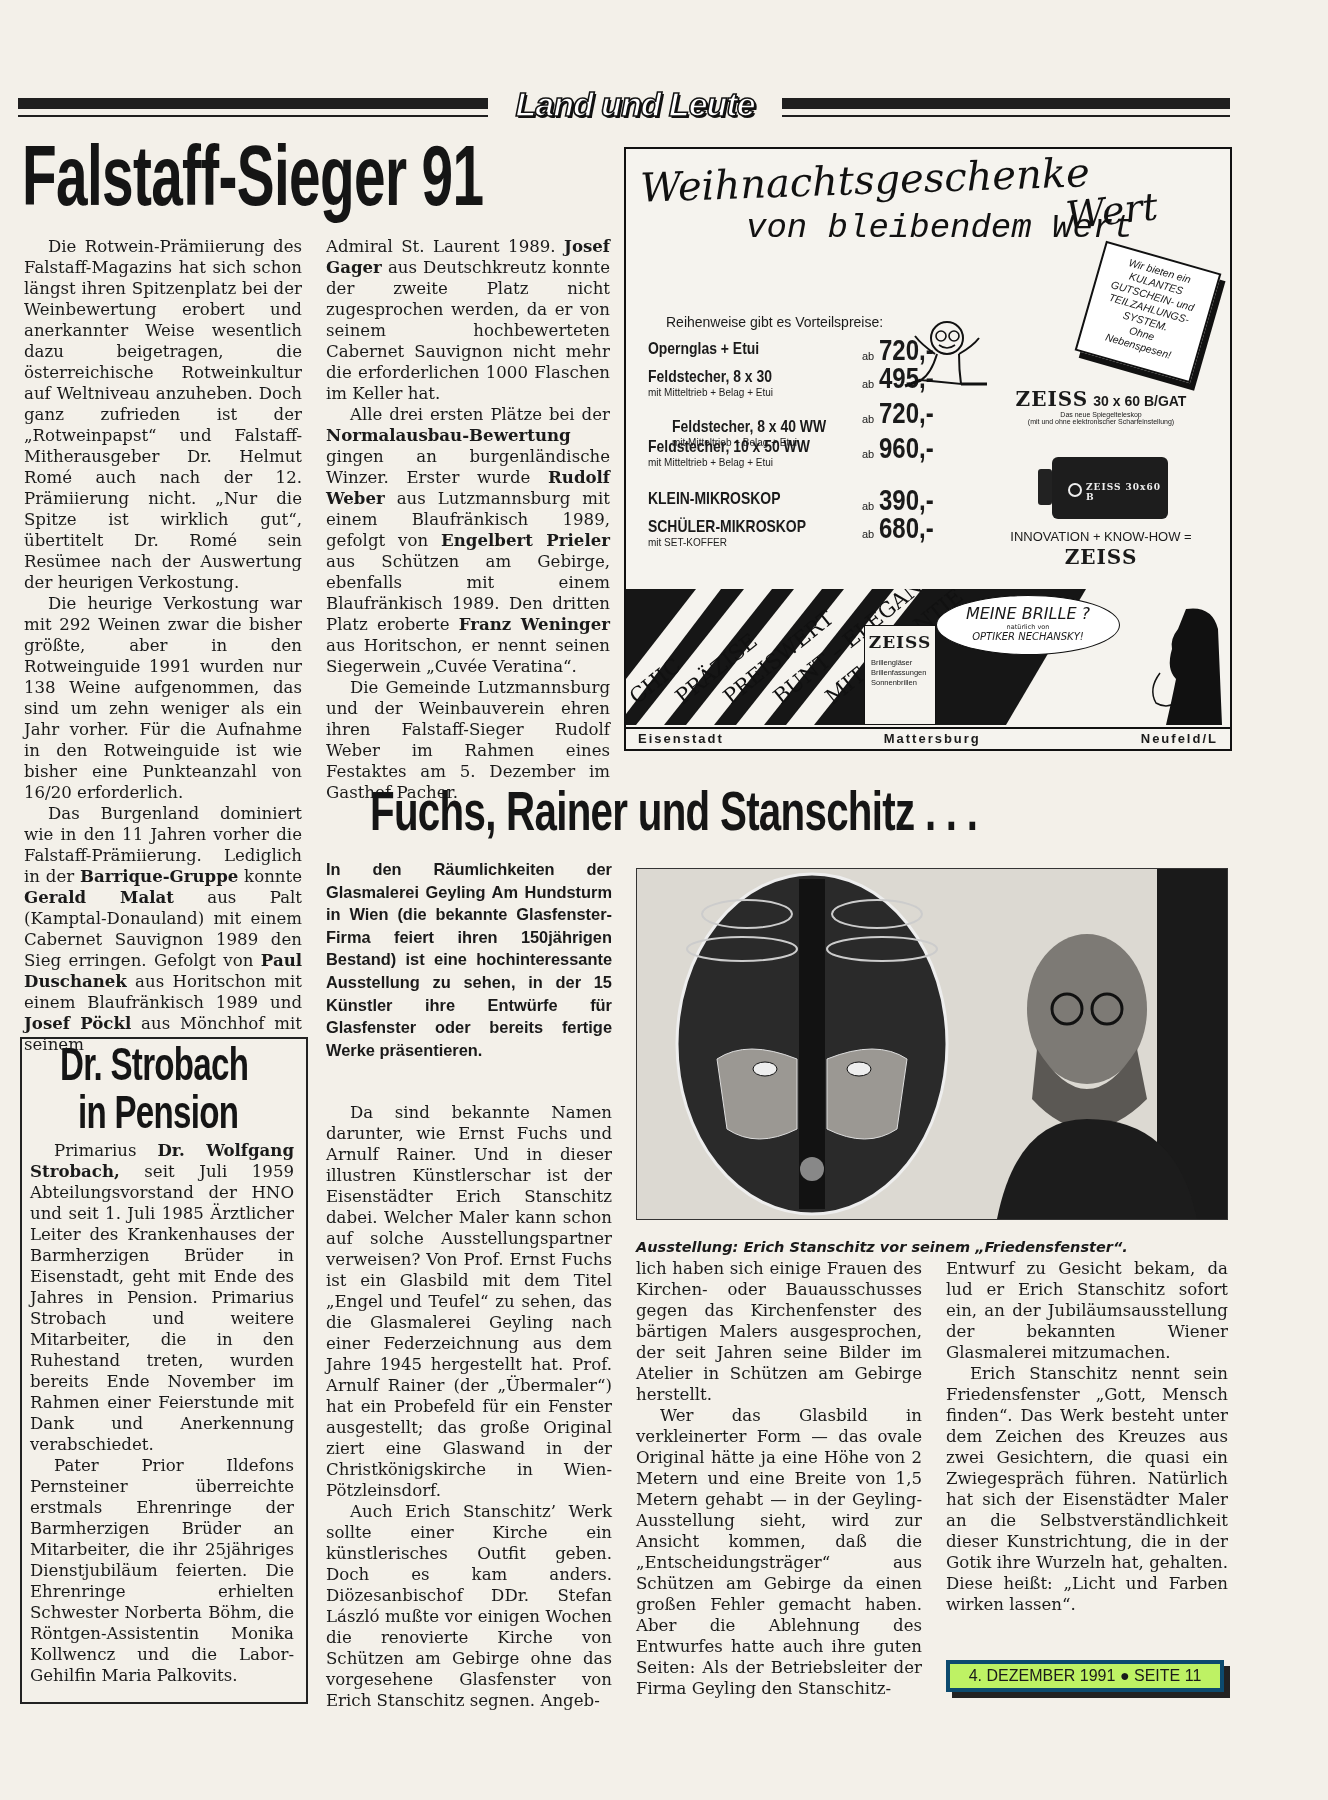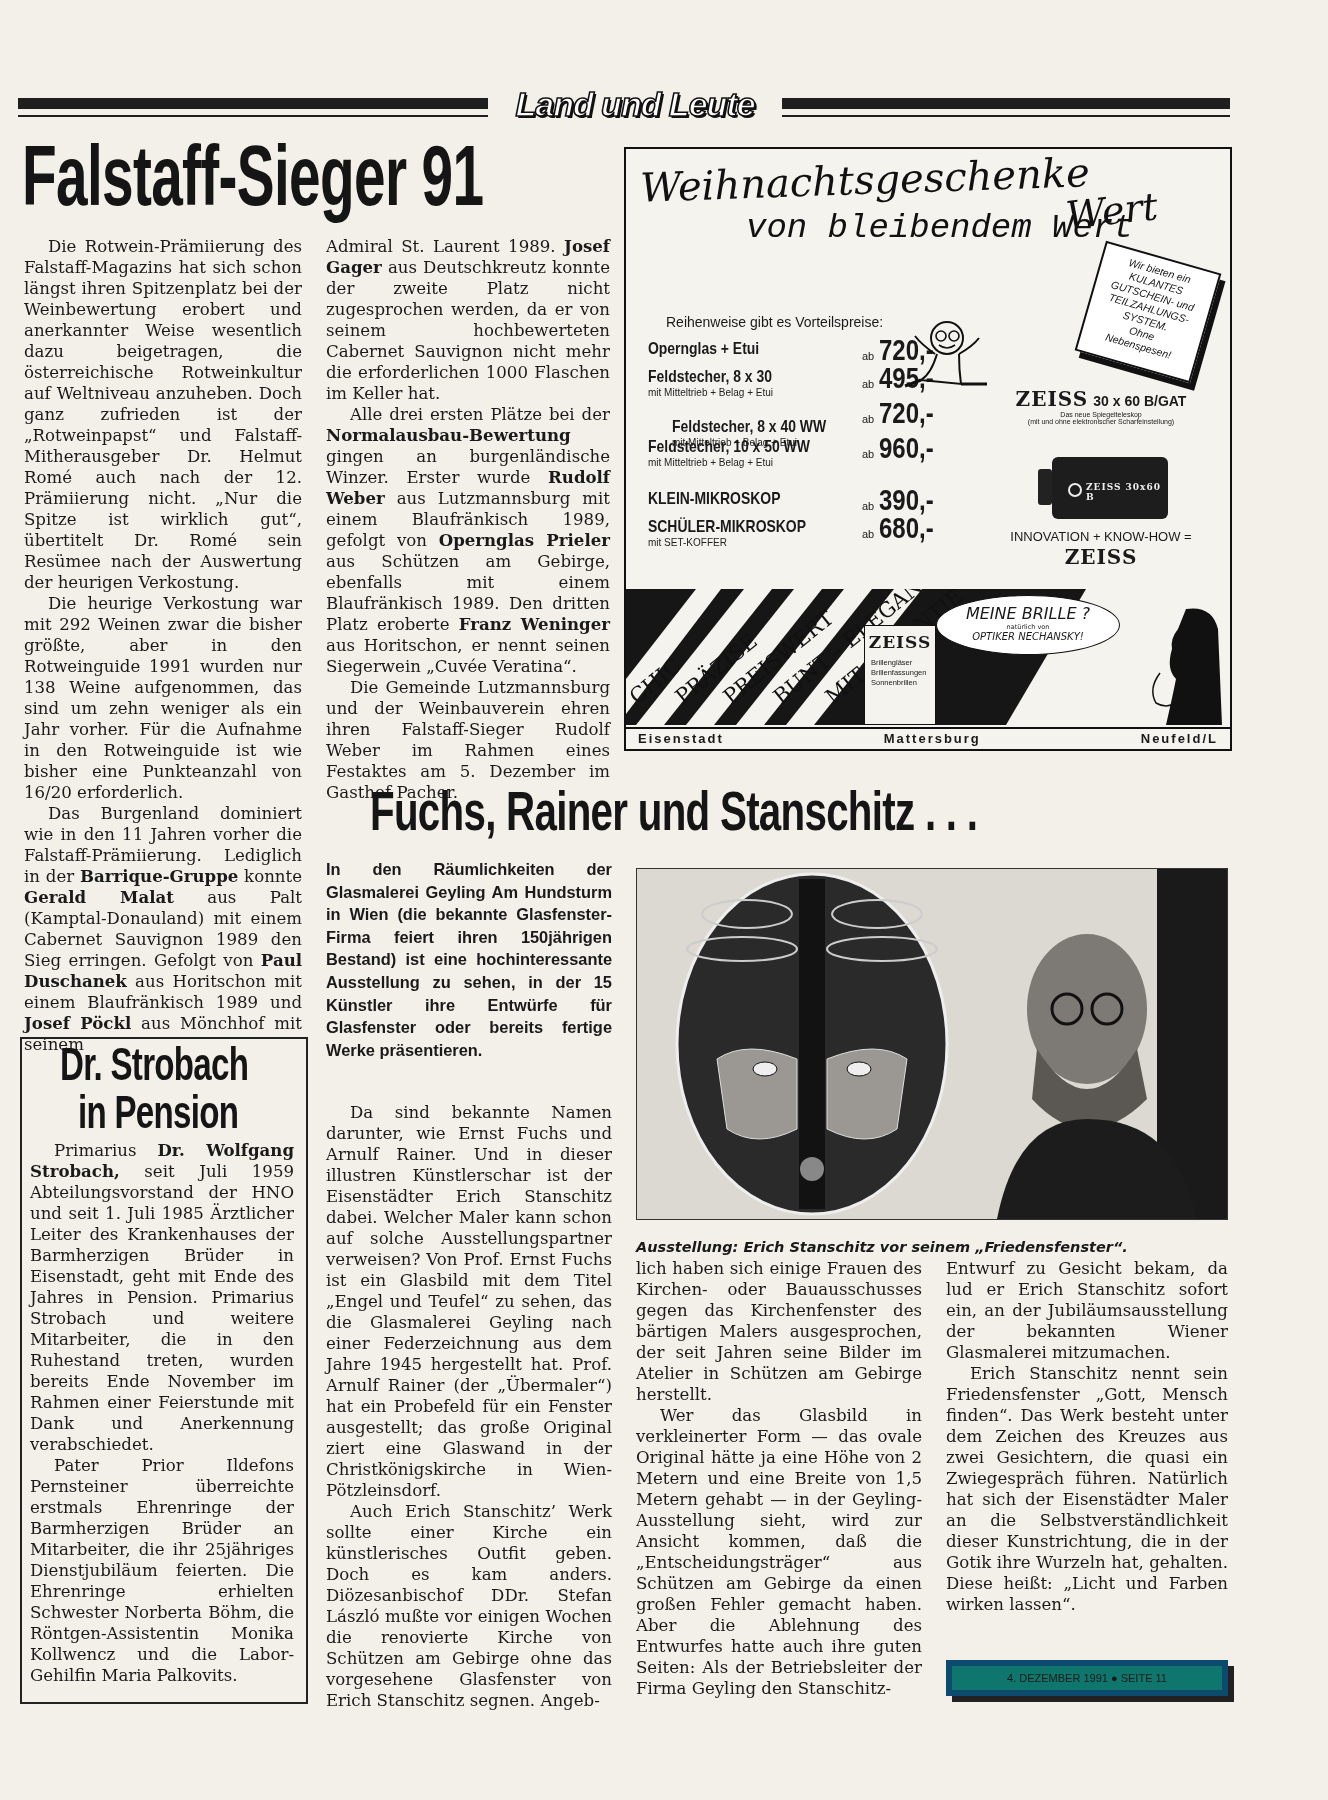--- a/index.html
+++ b/index.html
@@ -38,21 +38,21 @@
 
 <div class="abs headline" style="left:22px;top:130px;font-size:86px;line-height:90px;transform:scaleX(0.66);white-space:nowrap;">Falstaff-Sieger 91</div>
 
 <div class="abs body" style="left:24px;top:236px;width:278px;" id="a1c1">
     <p>Die Rotwein-Prämiierung des Falstaff-Magazins hat sich schon längst ihren Spitzenplatz bei der Weinbewertung erobert und anerkannter Weise wesentlich dazu beigetragen, die österreichische Rotweinkultur auf Weltniveau anzuheben. Doch ganz zufrieden ist der „Rotweinpapst“ und Falstaff-Mitherausgeber Dr. Helmut Romé auch nach der 12. Prämiierung nicht. „Nur die Spitze ist wirklich gut“, übertitelt Dr. Romé sein Resümee nach der Auswertung der heurigen Verkostung.</p>
     <p>Die heurige Verkostung war mit 292 Weinen zwar die bisher größte, aber in den Rotweinguide 1991 wurden nur 138 Weine aufgenommen, das sind um zehn weniger als ein Jahr vorher. Für die Aufnahme in den Rotweinguide ist wie bisher eine Punkteanzahl von 16/20 erforderlich.</p>
     <p>Das Burgenland dominiert wie in den 11 Jahren vorher die Falstaff-Prämiierung. Lediglich in der <b>Barrique-Gruppe</b> konnte <b>Gerald Malat</b> aus Palt (Kamptal-Donauland) mit einem Cabernet Sauvignon 1989 den Sieg erringen. Gefolgt von <b>Paul Duschanek</b> aus Horitschon mit einem Blaufränkisch 1989 und <b>Josef Pöckl</b> aus Mönchhof mit seinem</p>
   </div>
 <div class="abs body" style="left:326px;top:236px;width:284px;" id="a1c2">
     <p class="noind">Admiral St. Laurent 1989. <b>Josef Gager</b> aus Deutschkreutz konnte der zweite Platz nicht zugesprochen werden, da er von seinem hochbewerteten Cabernet Sauvignon nicht mehr die erforderlichen 1000 Flaschen im Keller hat.</p>
-    <p>Alle drei ersten Plätze bei der <b>Normalausbau-Bewertung</b> gingen an burgenländische Winzer. Erster wurde <b>Rudolf Weber</b> aus Lutzmannsburg mit einem Blaufränkisch 1989, gefolgt von <b>Opernglas Prieler</b> aus Schützen am Gebirge, ebenfalls mit einem Blaufränkisch 1989. Den dritten Platz eroberte <b>Franz Weninger</b> aus Horitschon, er nennt seinen Siegerwein „Cuvée Veratina“.</p>
+    <p>Alle drei ersten Plätze bei der <b>Normalausbau-Bewertung</b> gingen an burgenländische Winzer. Erster wurde <b>Rudolf Weber</b> aus Lutzmannsburg mit einem Blaufränkisch 1989, gefolgt von <b>Engelbert Prieler</b> aus Schützen am Gebirge, ebenfalls mit einem Blaufränkisch 1989. Den dritten Platz eroberte <b>Franz Weninger</b> aus Horitschon, er nennt seinen Siegerwein „Cuvée Veratina“.</p>
     <p>Die Gemeinde Lutzmannsburg und der Weinbauverein ehren ihren Falstaff-Sieger Rudolf Weber im Rahmen eines Festaktes am 5. Dezember im Gasthof Pacher.</p>
   </div>
 
 <div class="ad">
   <div class="abs script" style="left:14px;top:8px;font-size:40px;transform:rotate(-2deg);">Weihnachtsgeschenke</div>
   <div class="abs script" style="left:120px;top:60px;font-size:34px;font-family:Liberation Mono, monospace;">von bleibendem Wert</div>
   <div class="abs script" style="left:440px;top:40px;font-size:38px;transform:rotate(-6deg);">Wert</div>
   <div class="abs sans" style="left:40px;top:165px;font-size:14px;">Reihenweise gibt es Vorteilspreise:</div>
   <div id="price-list">
       <div class="price-row" style="top: 190px;">
@@ -206,17 +206,17 @@
   </div>
 
 <div class="box-border" style="left:20px;top:1037px;width:284px;height:663px;"></div>
 <div class="abs headline" style="left:60px;top:1040px;font-size:46px;line-height:48px;transform:scaleX(0.72);white-space:nowrap;">Dr. Strobach</div>
 <div class="abs headline" style="left:78px;top:1088px;font-size:46px;line-height:48px;transform:scaleX(0.72);white-space:nowrap;">in Pension</div>
 <div class="abs body" style="left:30px;top:1140px;width:264px;" id="a2">
     <p>Primarius <b>Dr. Wolfgang Strobach,</b> seit Juli 1959 Abteilungsvorstand der HNO und seit 1. Juli 1985 Ärztlicher Leiter des Krankenhauses der Barmherzigen Brüder in Eisenstadt, geht mit Ende des Jahres in Pension. Primarius Strobach und weitere Mitarbeiter, die in den Ruhestand treten, wurden bereits Ende November im Rahmen einer Feierstunde mit Dank und Anerkennung verabschiedet.</p>
     <p>Pater Prior Ildefons Pernsteiner überreichte erstmals Ehrenringe der Barmherzigen Brüder an Mitarbeiter, die ihr 25jähriges Dienstjubiläum feierten. Die Ehrenringe erhielten Schwester Norberta Böhm, die Röntgen-Assistentin Monika Kollwencz und die Labor-Gehilfin Maria Palkovits.</p>
   </div>
 
-<div class="abs sans" style="left:946px;top:1660px;width:270px;height:24px;border:6px solid #0c4a6e;box-shadow:6px 6px 0 #222;background:#0f766e;text-align:center;font-size:11px;line-height:24px;">
+<div class="abs sans" style="left:946px;top:1660px;width:270px;height:24px;border:4px solid #0c4a6e;box-shadow:6px 6px 0 #222;background:#bef264;text-align:center;font-size:16px;line-height:24px;">
   <span>4. DEZEMBER 1991</span>
   <span>●</span>
   <span>SEITE 11</span>
 </div>
 
 </body></html>

